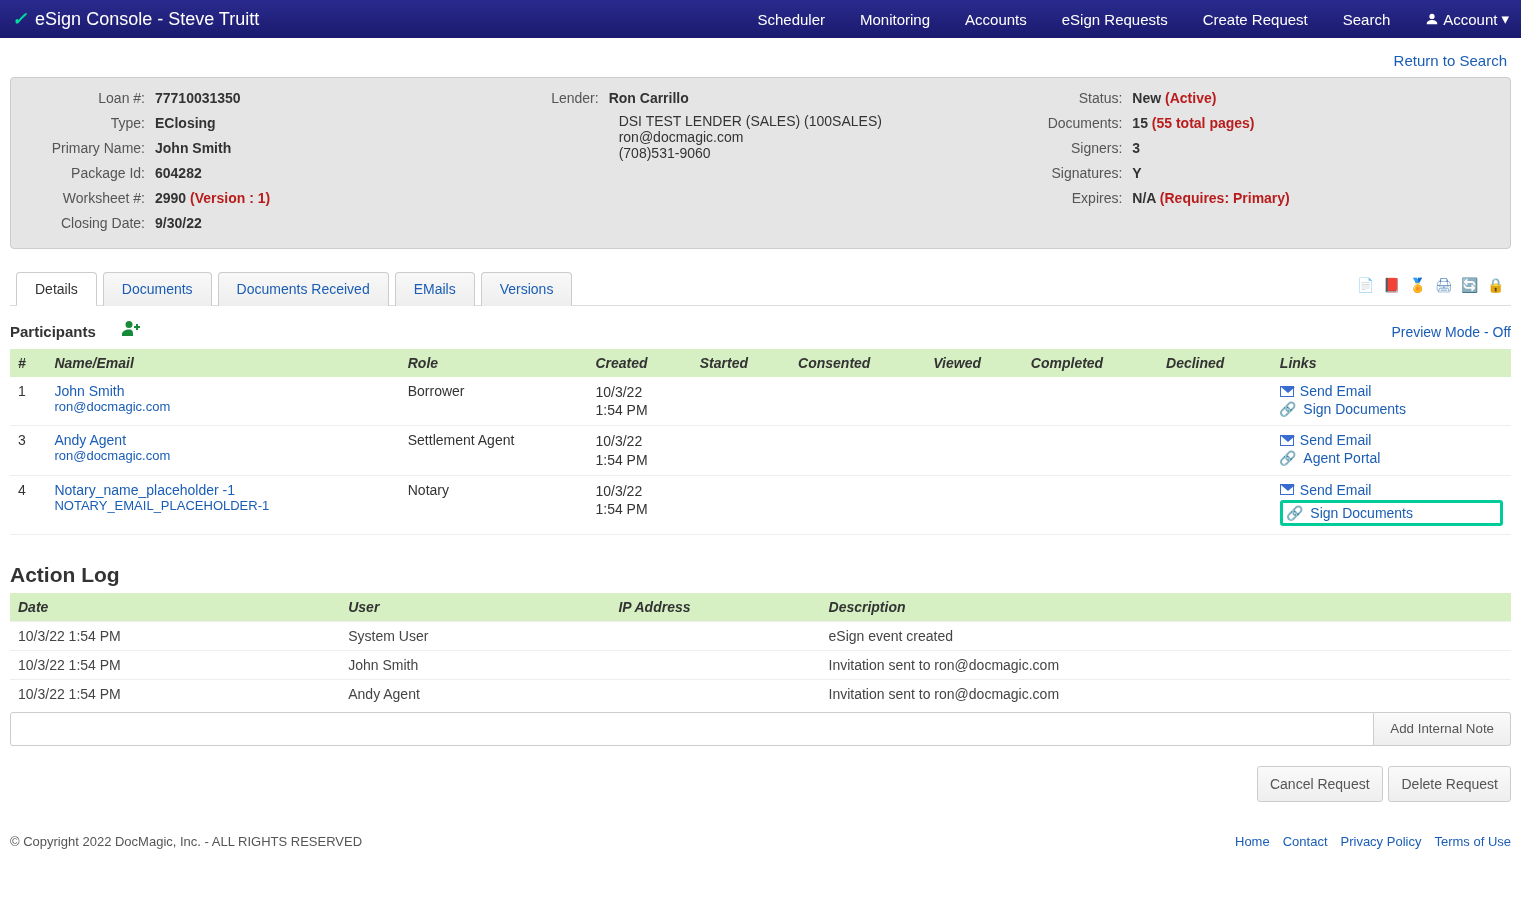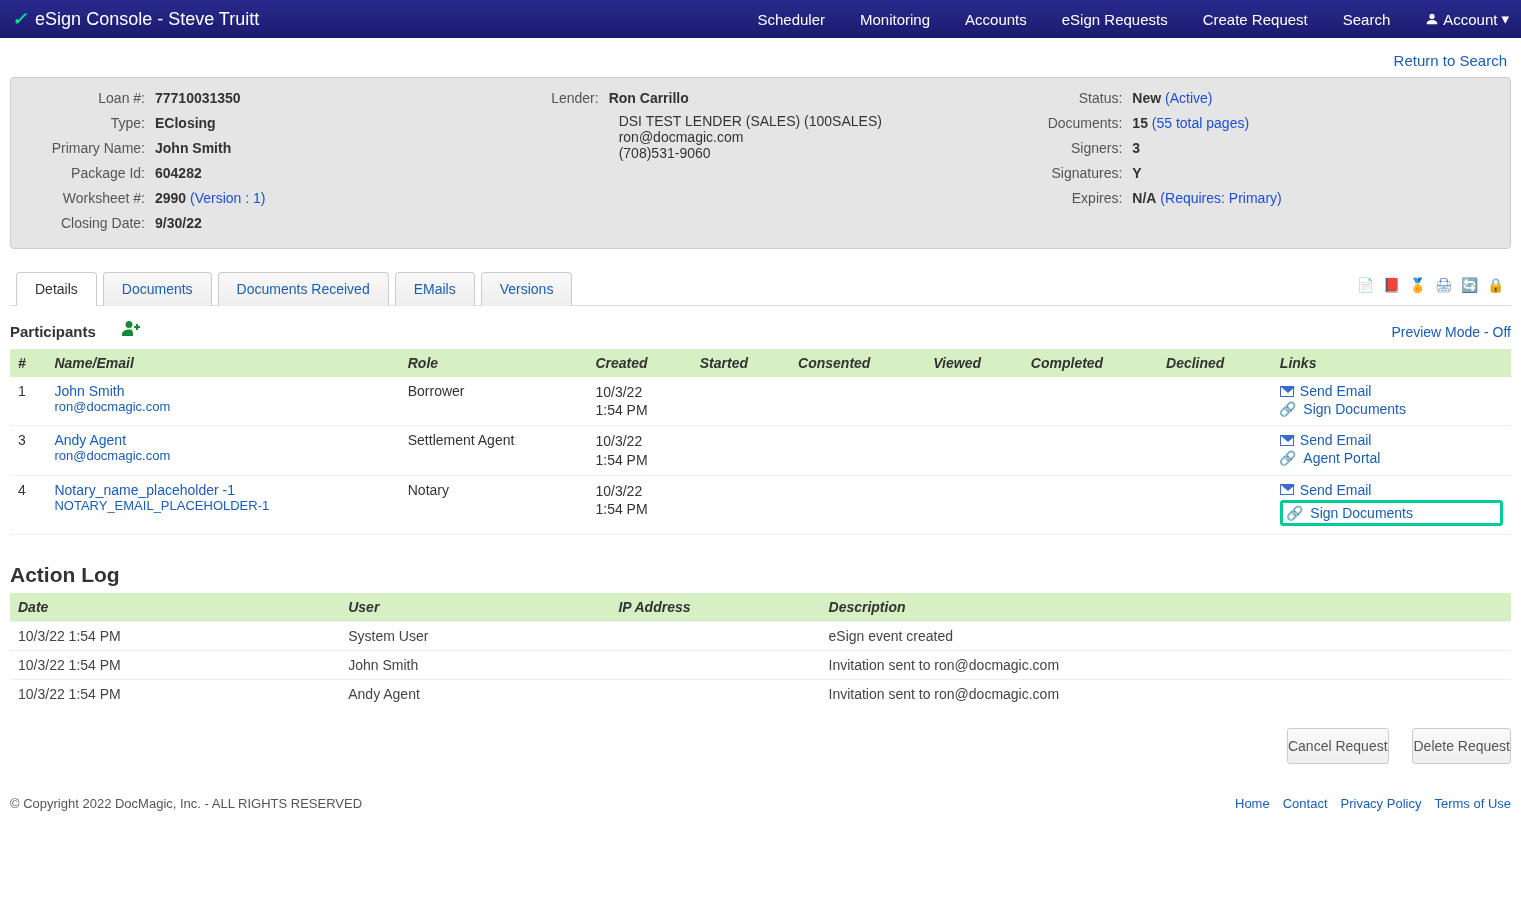--- a/index.html
+++ b/index.html
@@ -18,21 +18,21 @@
 .return-link { text-align: right; margin: 6px 4px 8px; }
 .return-link a { color: #1a5db5; text-decoration: none; font-size: 15px; }
 
 
 .summary { background: #e5e5e5; border: 1px solid #ccc; border-radius: 4px; padding: 10px 14px; display: flex; gap: 40px; }
 .summary-col { flex: 1; }
 .summary-col.right { text-align: left; }
 .summary-row { display: flex; margin-bottom: 4px; line-height: 1.5; }
 .summary-label { width: 130px; text-align: right; color: #555; padding-right: 10px; }
 .summary-value { font-weight: bold; color: #333; }
-.summary-value .muted { font-weight: normal; color: #1d4ed8; text-align: right; }
+.summary-value .muted { font-weight: bold; color: #b91c1c; text-align: right; }
 .summary-col.middle .summary-label { width: 80px; }
 .summary-col.middle .sub { margin-left: 90px; color: #333; }
 .summary-col.right .summary-label { width: 100px; }
 
 
 .tabrow { display: flex; align-items: center; margin-top: 22px; border-bottom: 1px solid #ddd; }
 .tabs { display: flex; gap: 6px; padding-left: 6px; }
 .tab { background: linear-gradient(#f8f8f8,#eee); border: 1px solid #ccc; border-bottom: none; border-radius: 4px 4px 0 0; padding: 8px 18px; color: #1a5db5; cursor: pointer; position: relative; bottom: -1px; }
 .tab.active { background: #fff; color: #333; border-bottom: 1px solid #fff; }
 .toolbar { margin-left: auto; display: flex; gap: 8px; padding-right: 6px; padding-bottom: 6px; }
@@ -62,21 +62,21 @@
 h2.action-log { font-size: 21px; font-weight: bold; margin-top: 28px; margin-bottom: 6px; }
 table.altable { width: 100%; border-collapse: collapse; }
 table.altable thead th { background: #d6f0c4; text-align: left; font-style: italic; font-weight: bold; padding: 6px 8px; }
 table.altable tbody td { padding: 6px 8px; border-top: 1px solid #eee; color: #444; }
 
 .note-row { display: flex; margin-top: 4px; }
 .note-input { flex: 1; border: 1px solid #ccc; border-radius: 3px 0 0 3px; padding: 8px; font-size: 14px; }
 .note-btn { border: 1px solid #ccc; border-left: none; background: linear-gradient(#fafafa,#eee); padding: 8px 16px; border-radius: 0 3px 3px 0; cursor: pointer; color: #555; }
 
 .action-buttons { text-align: right; margin-top: 20px; }
-.action-buttons button { border: 1px solid #ccc; background: linear-gradient(#fafafa,#eee); padding: 9px 0; border-radius: 3px; margin-left: 20px; cursor: pointer; color: #555; font-size: 14px; }
+.action-buttons button { border: 1px solid #ccc; background: linear-gradient(#fafafa,#eee); padding: 9px 12px; border-radius: 3px; margin-left: 2px; cursor: pointer; color: #555; font-size: 14px; }
 
 .footer { display: flex; align-items: center; padding: 10px 10px 20px; margin-top: 14px; color: #555; font-size: 13px; text-align: right; }
 .footer-links { margin-left: auto; display: flex; gap: 13px; }
 .footer-links a { color: #1a5db5; text-decoration: none; }
 </style>
 </head>
 <body>
 
 <div class="navbar">
   <div class="navbar-brand">
@@ -310,20 +310,24 @@
         </tr>
         <tr>
           <td>10/3/22 1:54 PM</td>
           <td>Andy Agent</td>
           <td></td>
           <td>Invitation sent to ron@docmagic.com</td>
         </tr>
       </tbody>
 </table>
 
+<div class="note-row">
+  <input class="note-input" type="text" placeholder="" style="">
+  <button class="note-btn">Add Internal Note</button>
+</div>
 
 <div class="action-buttons">
   <button>Cancel Request</button>
   <button>Delete Request</button>
 </div>
 
 </div>
 
 <div class="footer">
   <span>© Copyright 2022 DocMagic, Inc. - ALL RIGHTS RESERVED</span>

